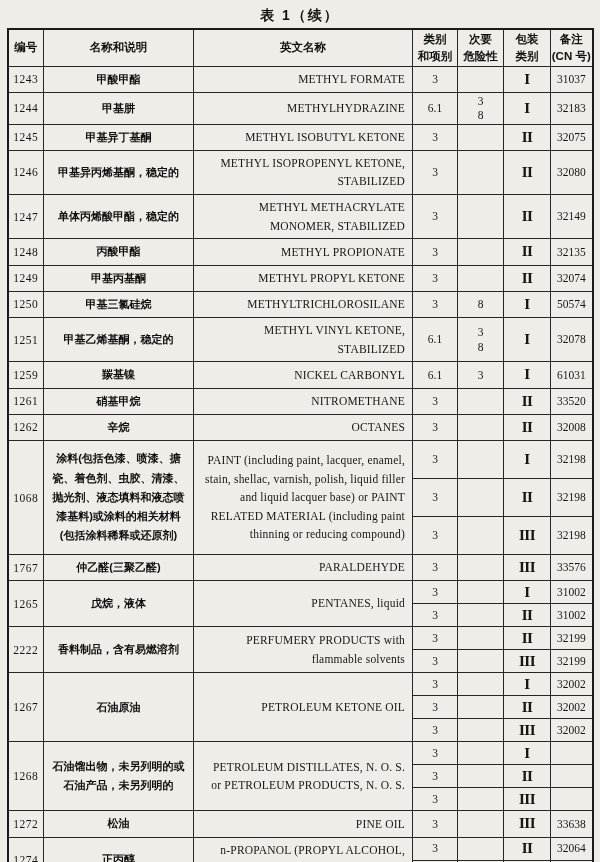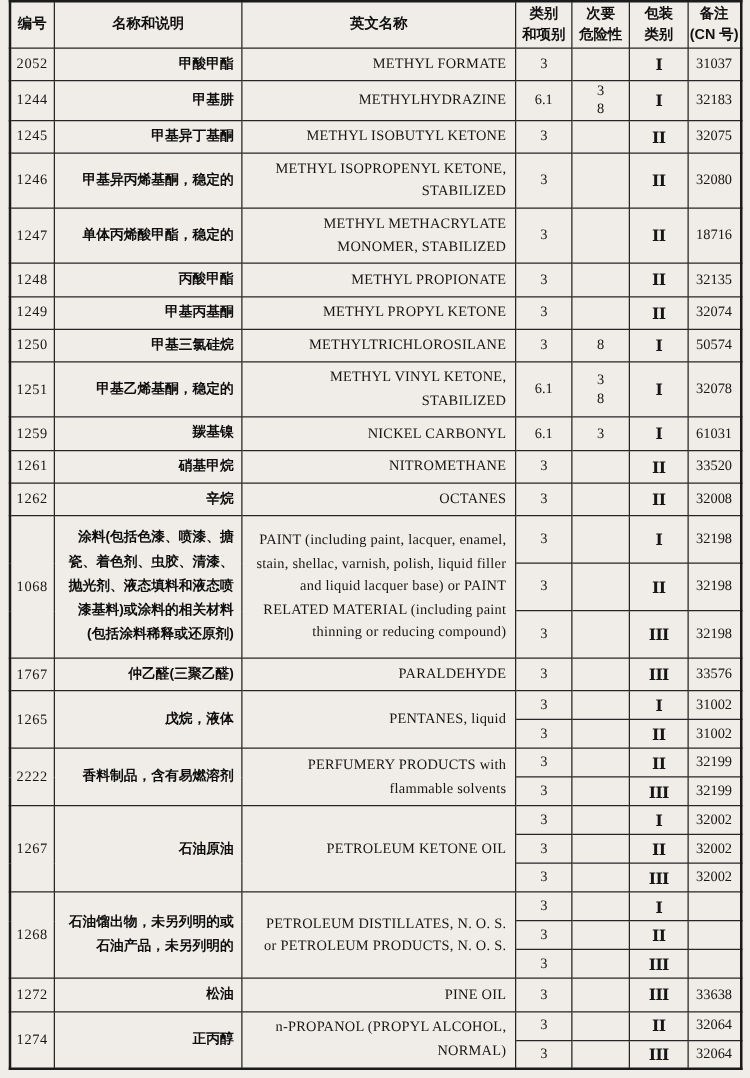--- a/index.html
+++ b/index.html
@@ -53,21 +53,21 @@
     text-align:center;
     font-size:11.5px;
     font-family:"Liberation Serif", serif;
     letter-spacing:.5px;
   }
   td.c-name{
     font-family:"Liberation Sans", sans-serif;
     font-weight:bold;
     font-size:11px;
     line-height:1.75;
-    text-align:right;
+    text-align:center;
     padding:3px 6px;
     color:#0e0e0e;
   }
   td.c-eng{
     font-family:"Liberation Serif", serif;
     font-size:11.5px;
     line-height:1.62;
     text-align:right;
     padding:3px 7px;
     letter-spacing:.2px;
@@ -83,20 +83,21 @@
     font-size:12.5px;
     font-weight:600;
     font-family:"DejaVu Serif", serif;
     letter-spacing:-.5px;
   }
 </style>
 </head>
 <body>
 
 <div class="page">
+  <div class="doc-title">表 1（续）</div>
 
   <table class="goods">
     <colgroup>
       <col style="width:36px">
         <col style="width:150px">
         <col style="width:219px">
       <col style="width:45px">
         <col style="width:46px">
         <col style="width:47px">
         <col style="width:42px">
@@ -107,21 +108,21 @@
         <th>名称和说明</th>
         <th>英文名称</th>
         <th>类别<br>和项别</th>
         <th>次要<br>危险性</th>
         <th>包装<br>类别</th>
         <th>备注<br>(CN 号)</th>
       </tr>
     </thead>
     <tbody>
         <tr>
-          <td class="c-id">2052</td>
+          <td class="c-id">1243</td>
           <td class="c-name">甲酸甲酯</td>
           <td class="c-eng">METHYL FORMATE</td>
           <td class="c-num">3</td>
           <td class="c-num"></td>
           <td class="c-roman">I</td>
           <td class="c-num">31037</td>
         </tr>
         <tr>
           <td class="c-id">1244</td>
           <td class="c-name">甲基肼</td>
@@ -149,21 +150,21 @@
           <td class="c-roman">II</td>
           <td class="c-num">32080</td>
         </tr>
         <tr>
           <td class="c-id">1247</td>
           <td class="c-name">单体丙烯酸甲酯，稳定的</td>
           <td class="c-eng">METHYL METHACRYLATE MONOMER, STABILIZED</td>
           <td class="c-num">3</td>
           <td class="c-num"></td>
           <td class="c-roman">II</td>
-          <td class="c-num">18716</td>
+          <td class="c-num">32149</td>
         </tr>
         <tr>
           <td class="c-id">1248</td>
           <td class="c-name">丙酸甲酯</td>
           <td class="c-eng">METHYL PROPIONATE</td>
           <td class="c-num">3</td>
           <td class="c-num"></td>
           <td class="c-roman">II</td>
           <td class="c-num">32135</td>
         </tr>

